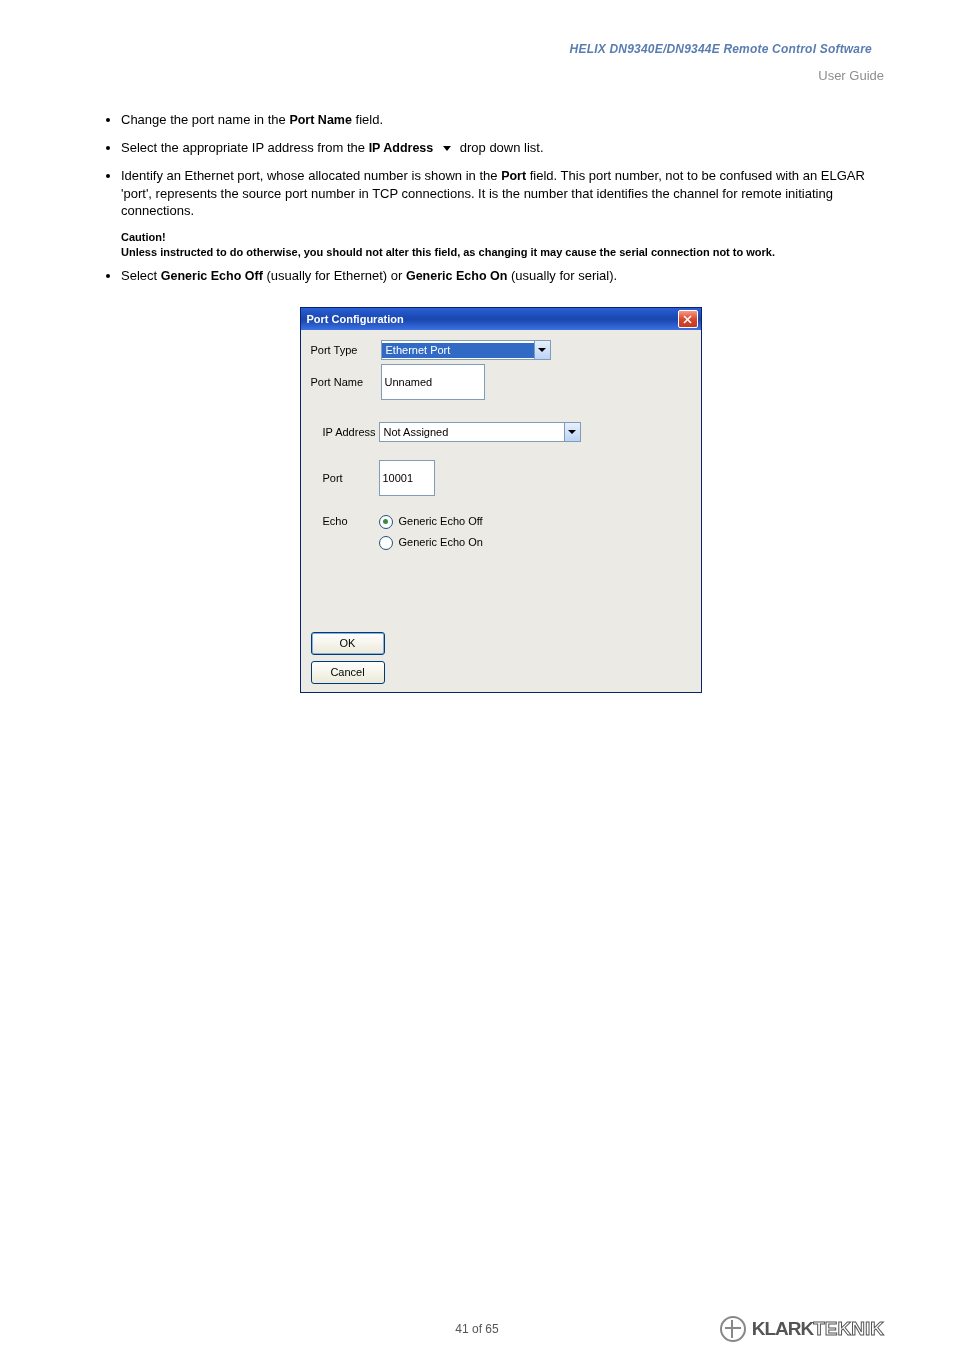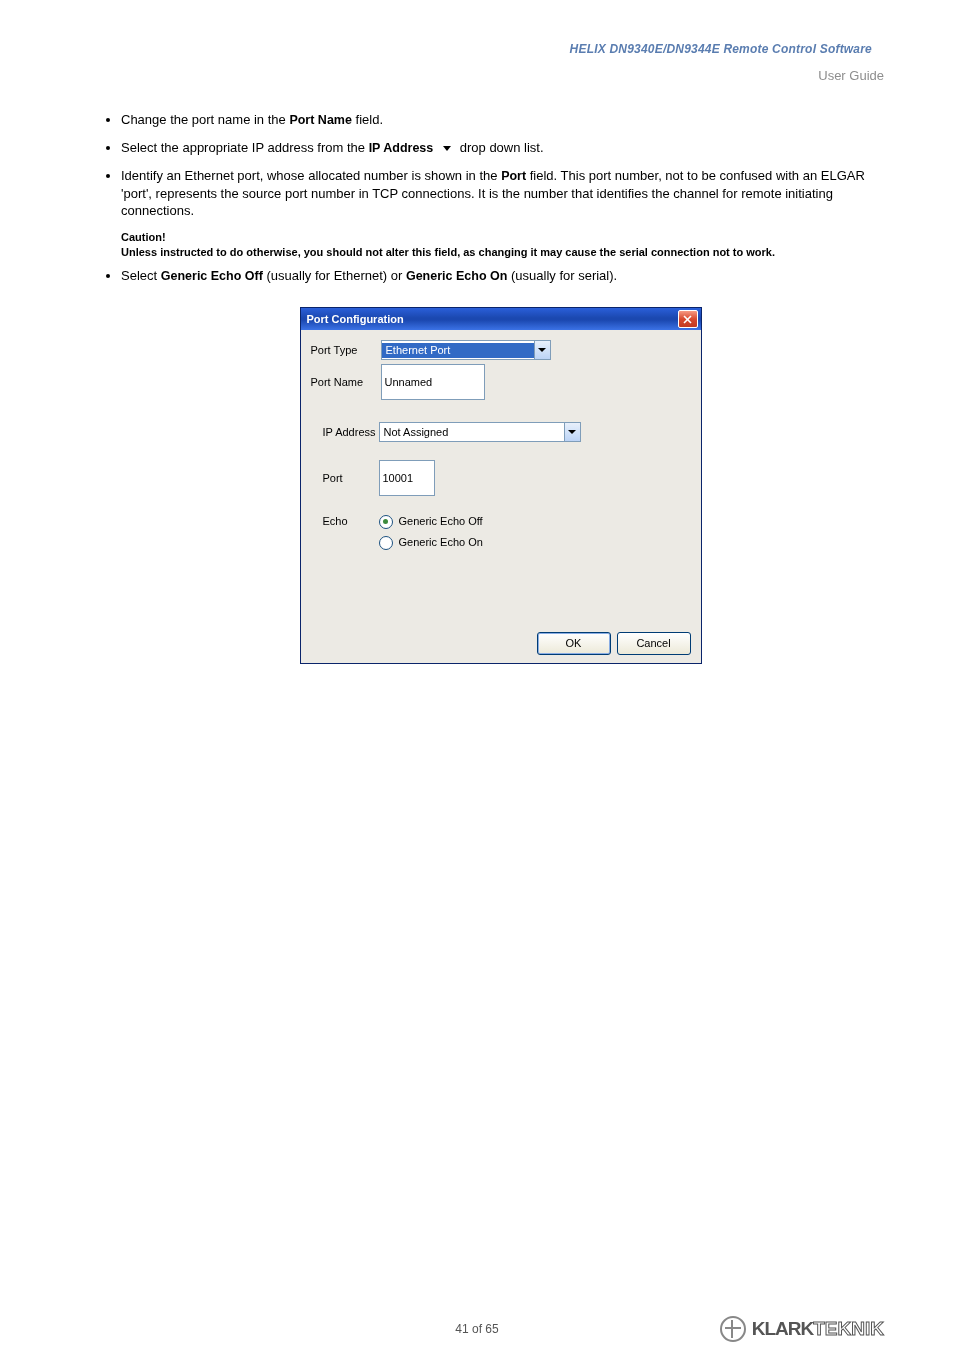--- a/index.html
+++ b/index.html
@@ -148,20 +148,21 @@
     content:""; width:5px; height:5px; border-radius:50%;
     background:#3d8b3d;
   }
   .radios-group { display:flex; flex-direction:column; }
   .radios-row { display:flex; }
   .radios-row .lbl { width:56px; }
 
   .btn-row {
     display:flex; justify-content:flex-end; gap:6px;
     padding:8px 10px;
+    flex-direction:column;
   }
   .winbtn {
     width:72px; height:21px;
     border:1px solid #003c74;
     background:linear-gradient(to bottom,#fff,#ece9d8);
     font-family: Tahoma, sans-serif;
     font-size:11px;
     display:flex;align-items:center;justify-content:center;
     border-radius:3px;
   }

